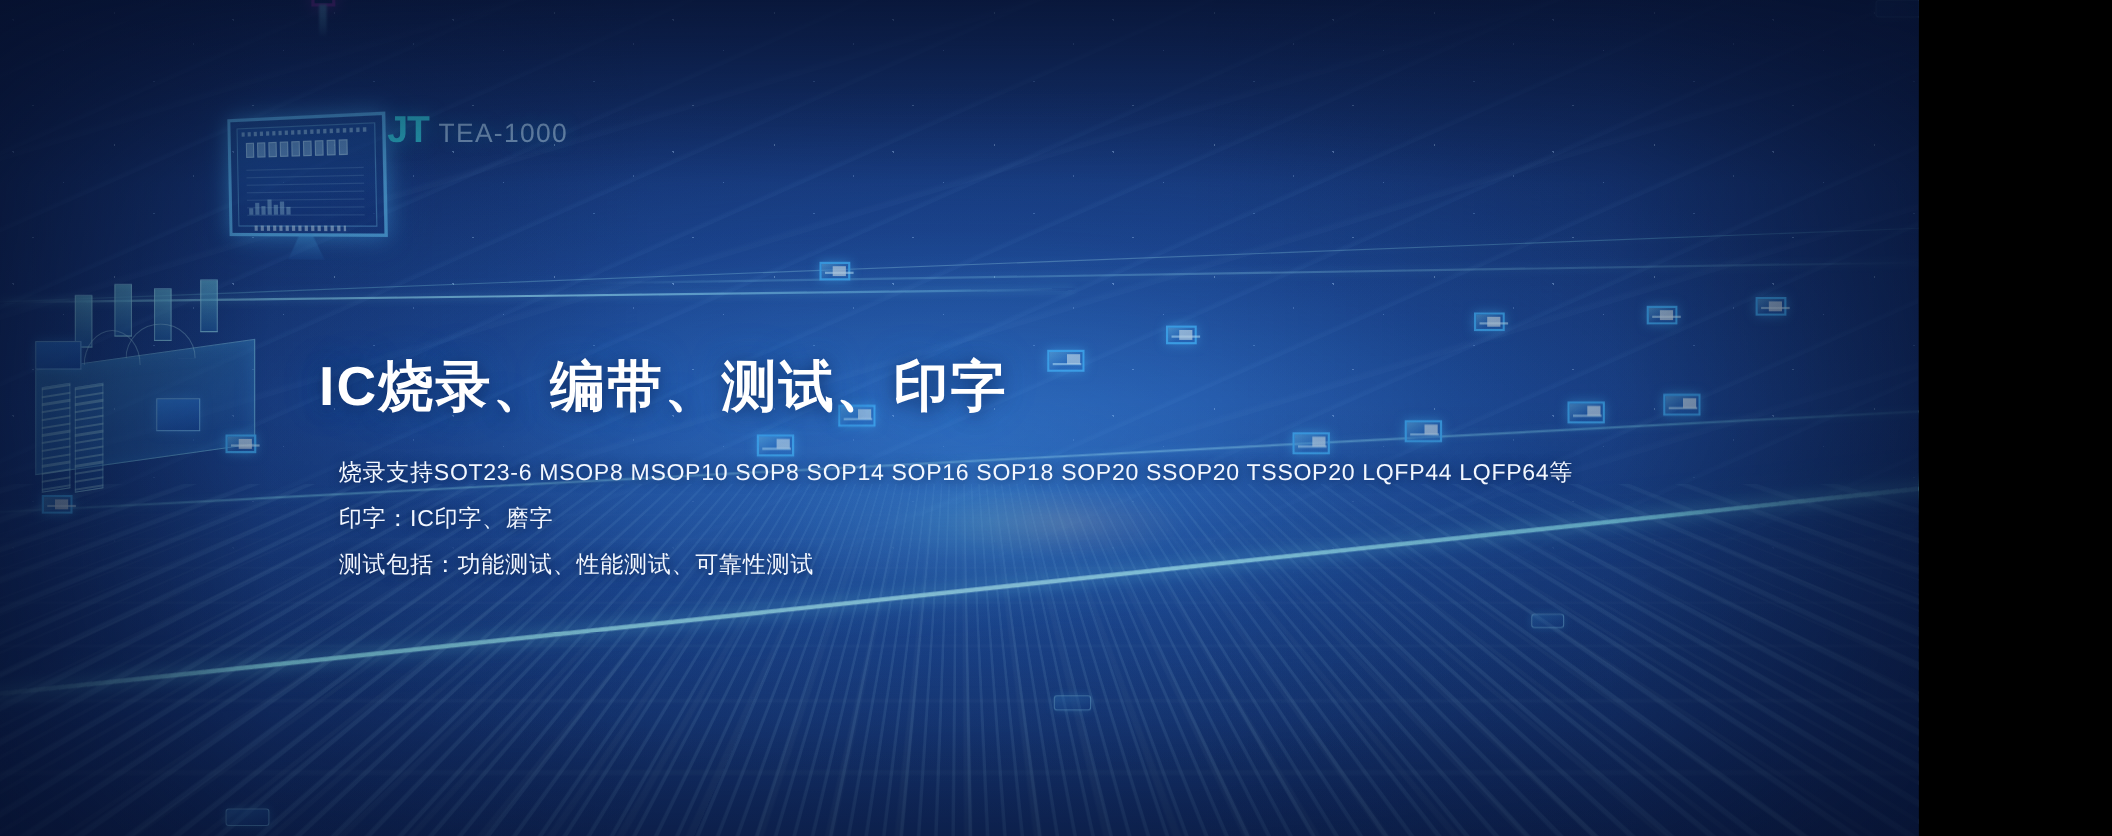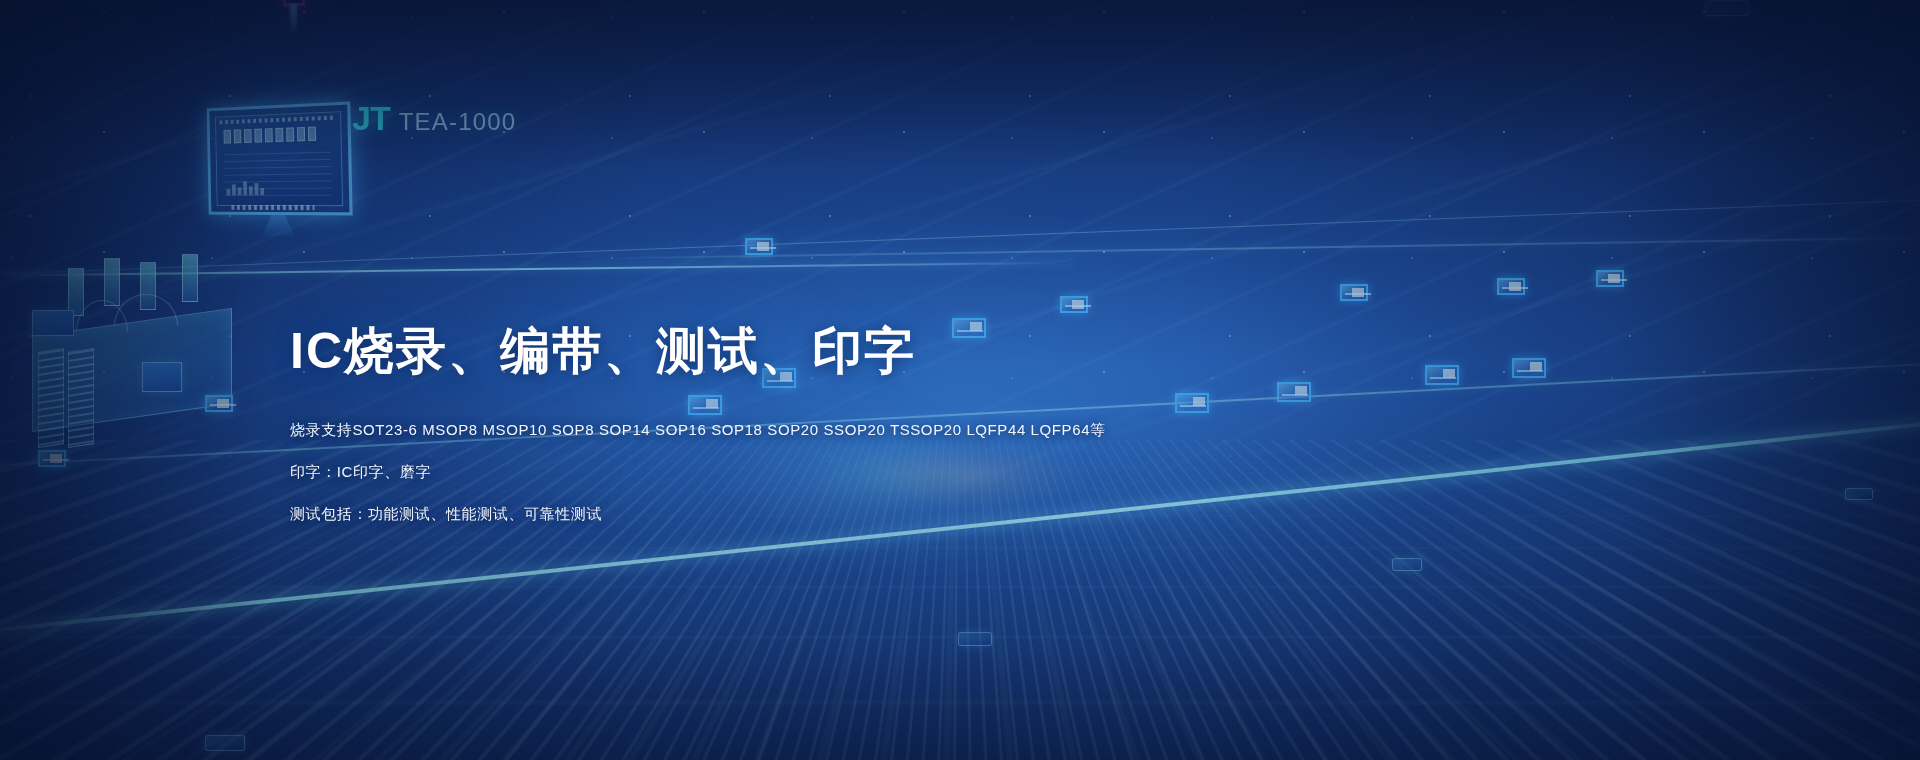--- a/index.html
+++ b/index.html
@@ -1,21 +1,21 @@
 <!DOCTYPE html>
 <html><head>
 <meta charset="utf-8">
 <title>IC Service Banner</title>
 <style>
   html,body{margin:0;padding:0;background:#000;}
   *{box-sizing:border-box;}
 
   #banner{
     position:relative;
-    width:1920px;height:760px;
+    width:1744px;height:760px;
     overflow:hidden;
     font-family:"Liberation Sans","DejaVu Sans",sans-serif;
     background:#122a5e;
   }
 
   
   .layer{position:absolute;inset:0;pointer-events:none;}
 
   .bg-base{
     background:
@@ -258,23 +258,24 @@
   
   .copy{position:absolute;left:290px;top:322px;width:1300px;}
   .headline{
     margin:0;
     font-size:50px;font-weight:bold;color:#ffffff;
     letter-spacing:2px;line-height:1.18;
     text-shadow:0 2px 16px rgba(10,35,85,.85),0 0 34px rgba(40,120,210,.45);
   }
   .subs{margin-top:28px;}
   .subline{
-    color:#f2f7ff;font-size:15px;line-height:42px;
+    color:#f2f7ff;font-size:21px;line-height:42px;
     letter-spacing:.6px;white-space:nowrap;
     text-shadow:0 1px 10px rgba(8,28,72,.9);
+    margin-left:18px;
   }
 
   
   .hw{
     position:absolute;border:1px solid rgba(140,215,250,.55);
     background:linear-gradient(160deg, rgba(60,150,225,.45), rgba(25,75,160,.40));
     box-shadow:0 0 8px rgba(70,170,235,.35);
   }
 </style>
 </head>

